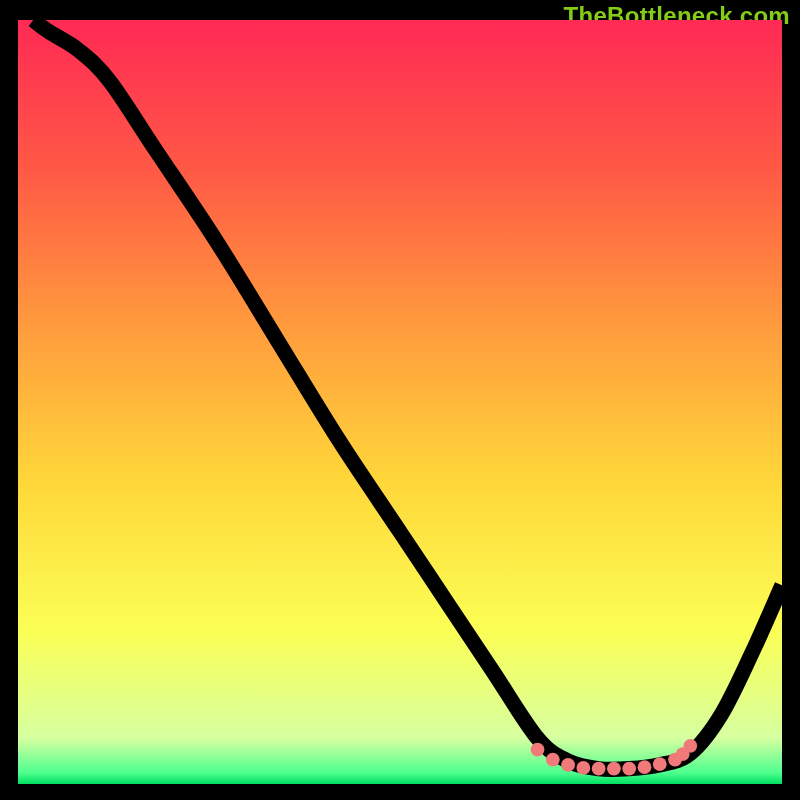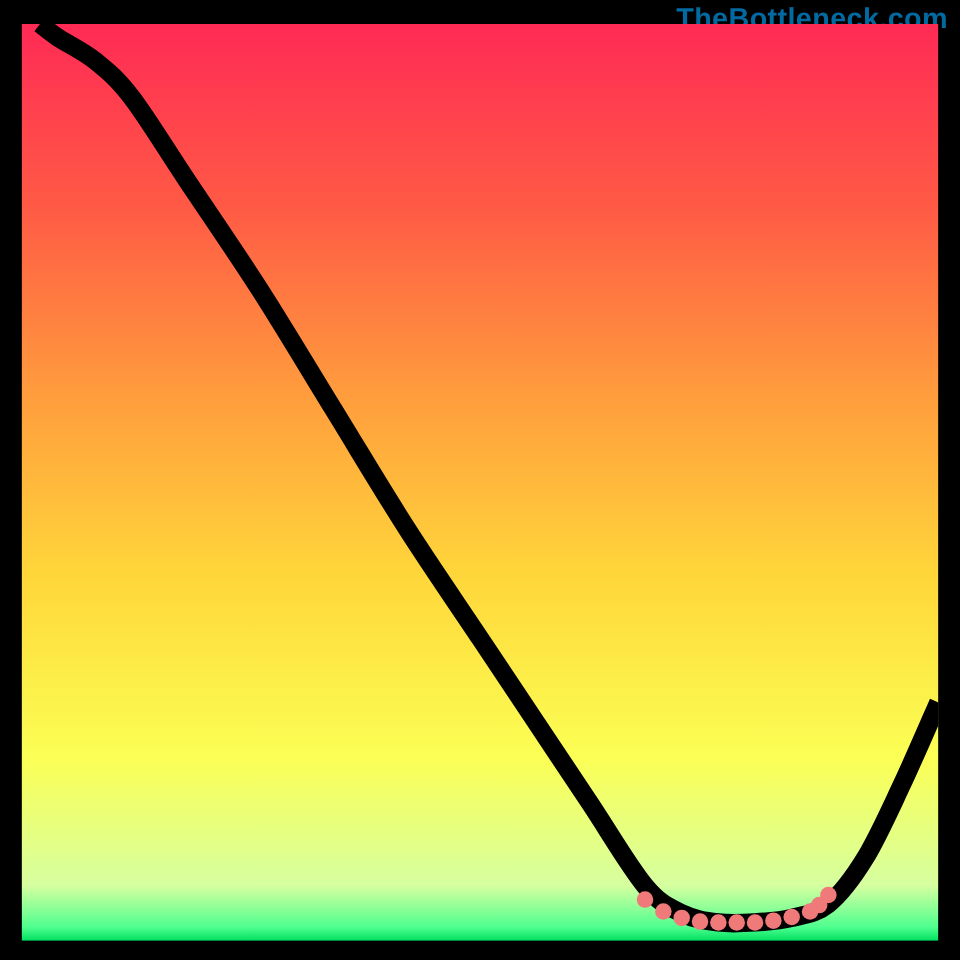--- a/index.html
+++ b/index.html
@@ -16,21 +16,21 @@
   height: 800px;
   background: #000;
 }
 .watermark {
   position: absolute;
   top: 2px;
   right: 10px;
   font-family: Arial, Helvetica, sans-serif;
   font-size: 24px;
   font-weight: 600;
-  color: #0369a1;
+  color: #84cc16;
   letter-spacing: 0.3px;
   user-select: none;
 }
 svg.plot {
   position: absolute;
   left: 18px;
   top: 20px;
   width: 764px;
   height: 764px;
 }

